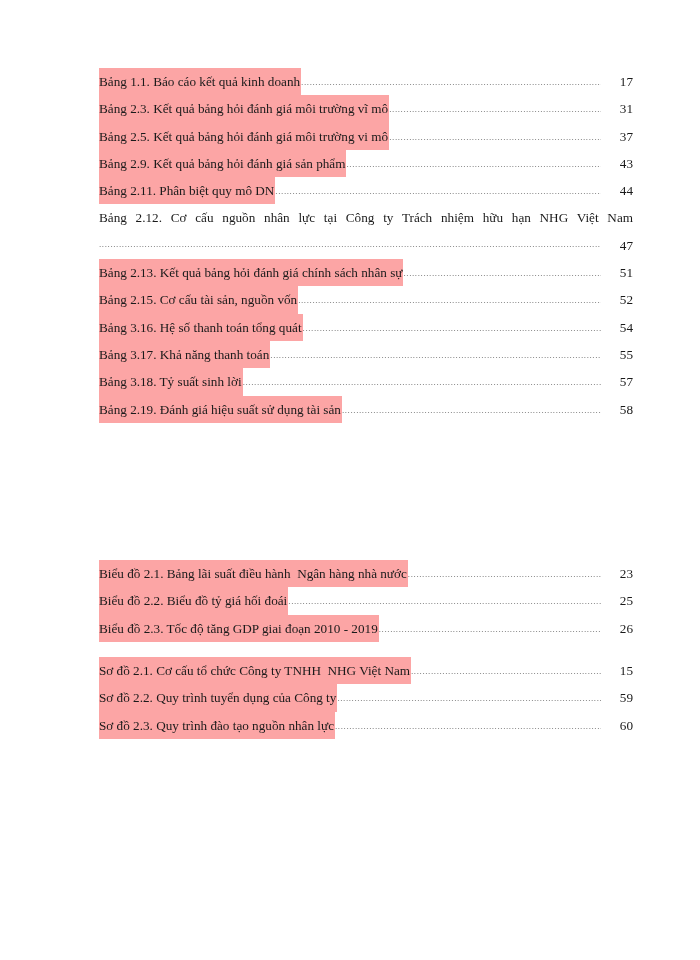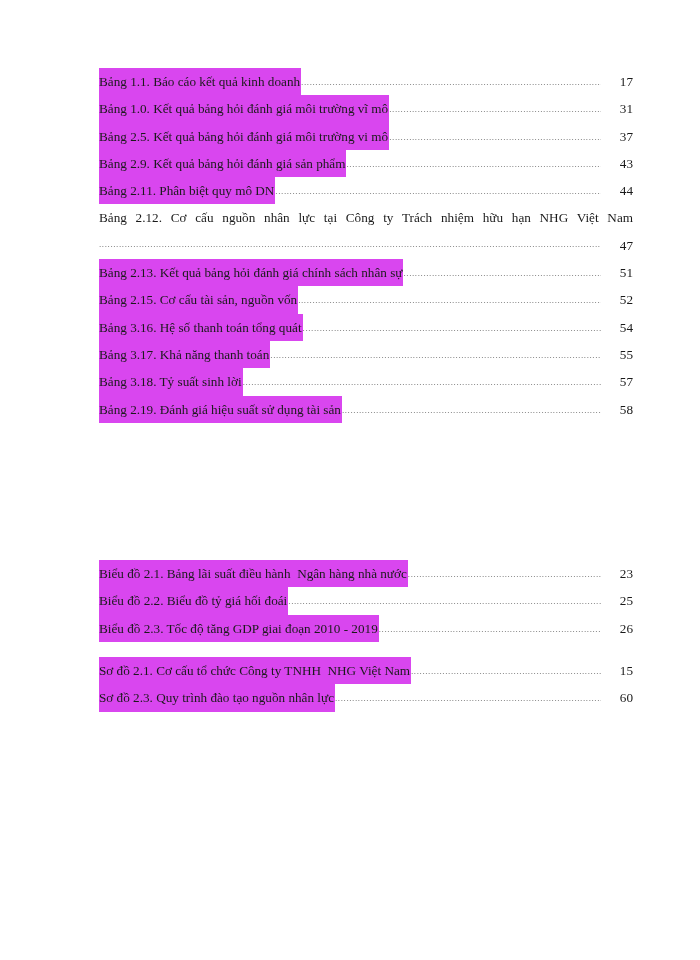--- a/index.html
+++ b/index.html
@@ -32,21 +32,21 @@
       position: relative;
       height: 27.3px;
       font-size: 13.2px;
       line-height: 27.3px;
       display: flex;
       align-items: baseline;
       white-space: nowrap;
     }
     .toc-label {
       flex: 0 0 auto;
-      background: #d946ef;
+      background: #fca5a5;
       padding-right: 1px;
     }
     .toc-leader {
       flex: 1 1 auto;
       overflow: hidden;
       margin-right: 18px;
       color: #555;
       font-size: 9px;
       letter-spacing: 0.6px;
       line-height: 27.3px;
@@ -83,21 +83,21 @@
 
 <div class="page">
 
   <div class="toc-section" style="top:68px;">
     <div class="toc-entry">
       <span class="toc-label">Bảng 1.1. Báo cáo kết quả kinh doanh</span>
       <span class="toc-leader"></span>
       <span class="toc-page">17</span>
     </div>
     <div class="toc-entry">
-      <span class="toc-label">Bảng 1.0. Kết quả bảng hỏi đánh giá môi trường vĩ mô</span>
+      <span class="toc-label">Bảng 2.3. Kết quả bảng hỏi đánh giá môi trường vĩ mô</span>
       <span class="toc-leader"></span>
       <span class="toc-page">31</span>
     </div>
     <div class="toc-entry">
       <span class="toc-label">Bảng 2.5. Kết quả bảng hỏi đánh giá môi trường vi mô</span>
       <span class="toc-leader"></span>
       <span class="toc-page">37</span>
     </div>
     <div class="toc-entry">
       <span class="toc-label">Bảng 2.9. Kết quả bảng hỏi đánh giá sản phẩm</span>
@@ -166,19 +166,24 @@
     </div>
   </div>
 
   <div class="toc-section" style="top:650px;margin-top:7px;">
     <div class="toc-entry">
       <span class="toc-label" style="white-space:pre;">Sơ đồ 2.1. Cơ cấu tổ chức Công ty TNHH  NHG Việt Nam</span>
       <span class="toc-leader"></span>
       <span class="toc-page">15</span>
     </div>
     <div class="toc-entry">
+      <span class="toc-label">Sơ đồ 2.2. Quy trình tuyển dụng của Công ty</span>
+      <span class="toc-leader"></span>
+      <span class="toc-page">59</span>
+    </div>
+    <div class="toc-entry">
       <span class="toc-label">Sơ đồ 2.3. Quy trình đào tạo nguồn nhân lực</span>
       <span class="toc-leader"></span>
       <span class="toc-page">60</span>
     </div>
   </div>
 
 </div>
 
 </body></html>

